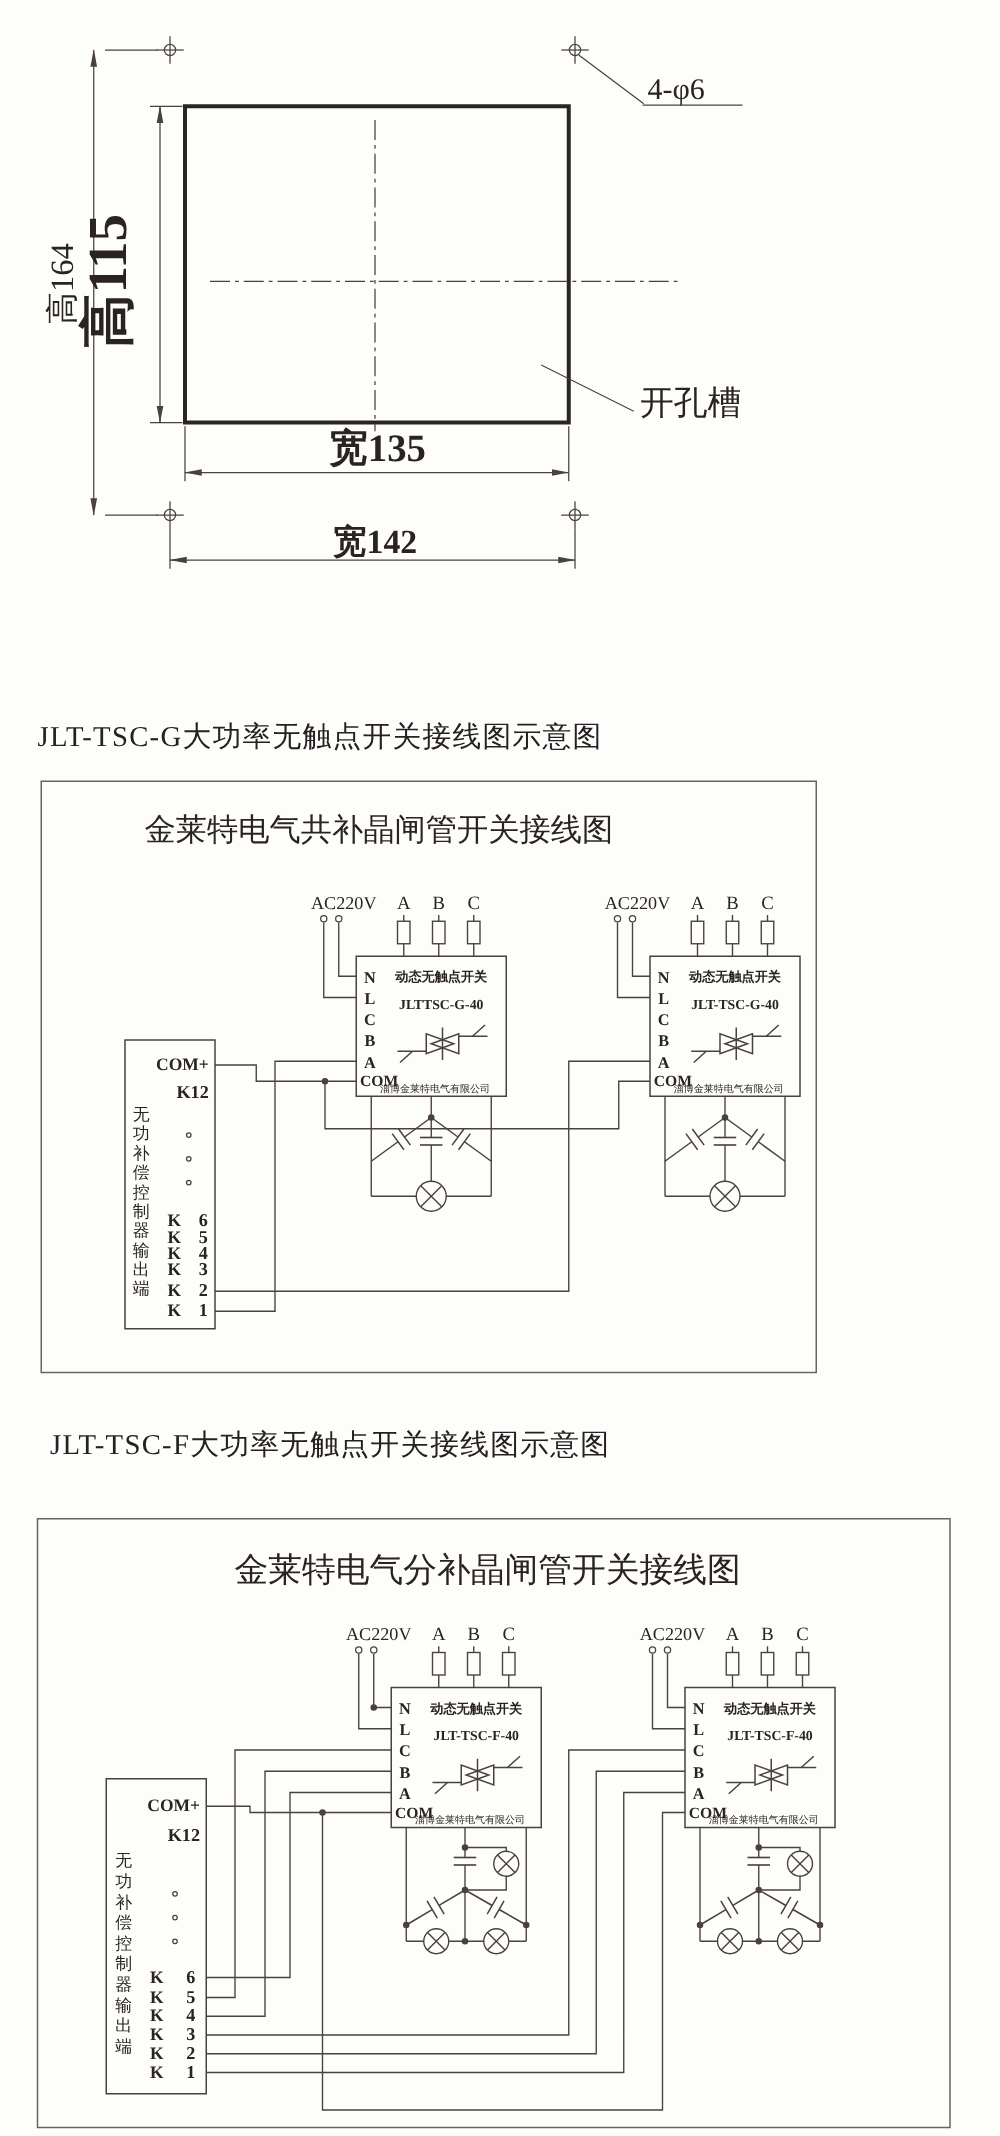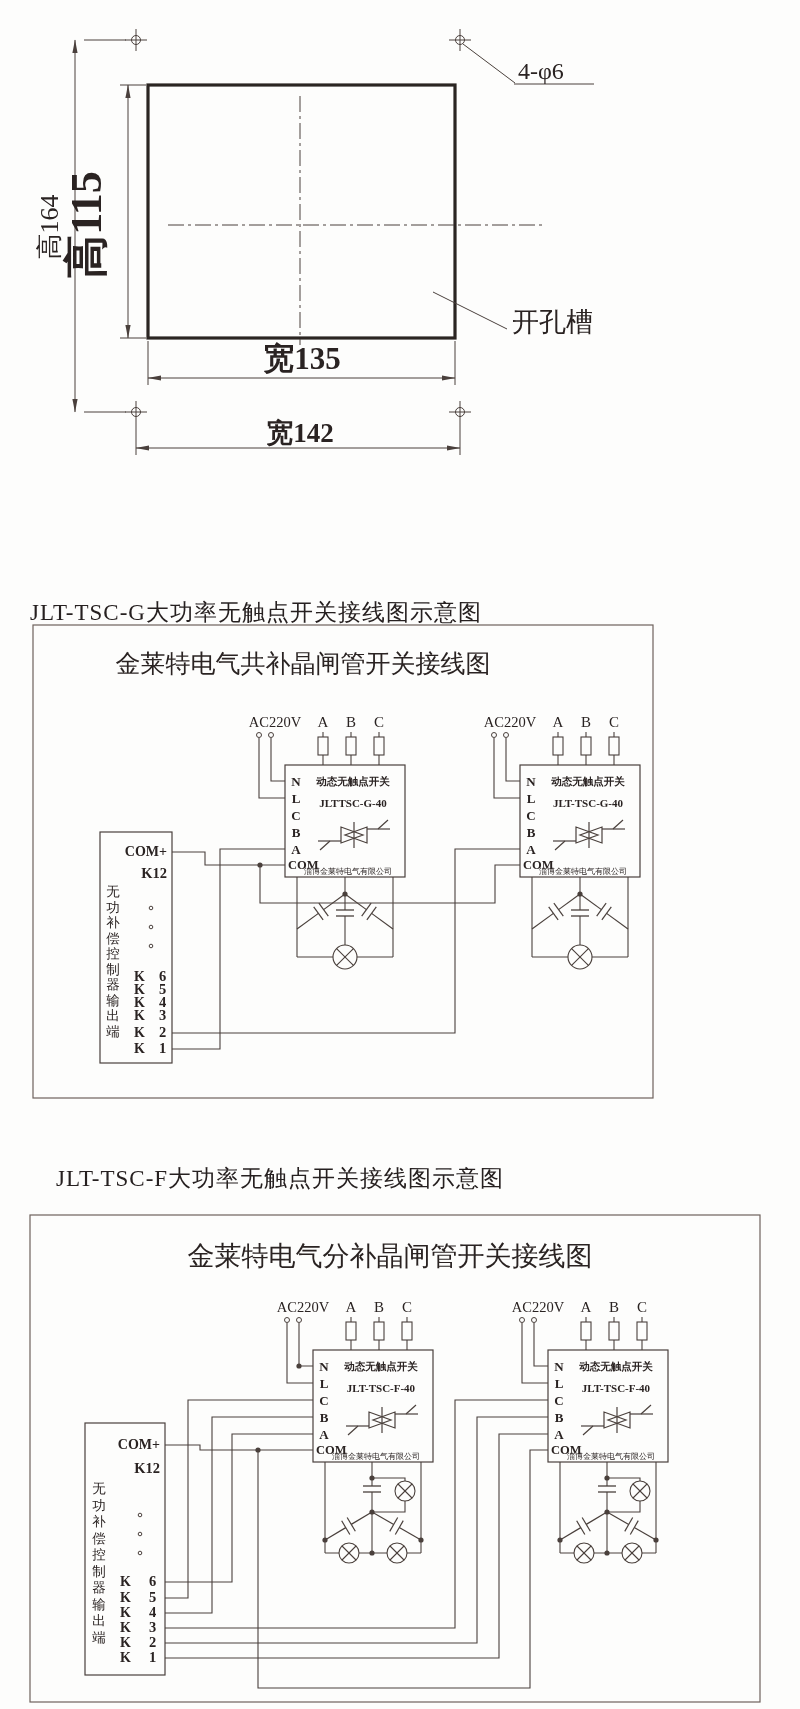--- a/index.html
+++ b/index.html
@@ -1,20 +1,20 @@
 <!DOCTYPE html>
 <html><head>
 <meta charset="utf-8">
 <style>
   html,body{margin:0;padding:0;background:#fff;}
   .stage{position:relative;width:800px;height:1709px;background:#fdfdfc;overflow:hidden;
          font-family:"Liberation Serif","DejaVu Serif",serif;}
   .stage svg{position:absolute;left:0;}
   svg text{font-family:"Liberation Serif","DejaVu Serif",serif;fill:#2a2322;}
-  .sec-title{position:absolute;font-size:23px;color:#262020;letter-spacing:1px;white-space:nowrap;margin-top:23px;}
+  .sec-title{position:absolute;font-size:23px;color:#262020;letter-spacing:1px;white-space:nowrap;}
   .obox{fill:none;stroke:#6e625c;stroke-width:1.2;}
   .dim{stroke:#4a403c;fill:none;stroke-width:1;}
   .thick{stroke:#2b2522;stroke-width:3.2;fill:none;}
   .cl{stroke:#4a403c;stroke-width:1;fill:none;stroke-dasharray:16 4 3 4;}
 </style>
 </head>
 <body>
 
 <div class="stage">
 
@@ -70,21 +70,21 @@
 
     <text x="101" y="225" font-size="44" font-weight="bold" text-anchor="middle" transform="rotate(-90 101 225)">高115</text>
     <text x="58" y="227" font-size="26" text-anchor="middle" transform="rotate(-90 58 227)">高164</text>
     <text x="302" y="369" font-size="31" font-weight="bold" text-anchor="middle">宽135</text>
     <text x="300" y="442" font-size="27" font-weight="bold" text-anchor="middle">宽142</text>
     <text x="518" y="79" font-size="24" text-anchor="start">4-φ6</text>
     <text x="512" y="331" font-size="27" text-anchor="start">开孔槽</text>
   </svg>
 
   <div class="sec-title" style="left:30px;top:574px">JLT-TSC-G大功率无触点开关接线图示意图</div>
-  <div class="sec-title" style="left:56px;top:1140px">JLT-TSC-F大功率无触点开关接线图示意图</div>
+  <div class="sec-title" style="left:40px;top:1140px">JLT-TSC-F大功率无触点开关接线图示意图</div>
 
   <svg id="svg-g" width="800" height="485" style="top:620px">
     <rect class="obox" x="33" y="5" width="620" height="473"></rect>
     <text x="303" y="52" font-size="25" fill="#cf3b27" text-anchor="middle">金莱特电气共补晶闸管开关接线图</text>
     <g id="gG">
         <g>
           <rect x="285" y="145" width="120" height="112" fill="none" stroke="#4a403c" stroke-width="1.2"></rect>
           <text x="353" y="165" font-size="10.5" text-anchor="middle" font-weight="bold">动态无触点开关</text>
           <text x="353" y="187" font-size="11" text-anchor="middle" font-weight="bold">JLTTSC-G-40</text>
           <text x="348" y="253.5" font-size="8" text-anchor="middle">淄博金莱特电气有限公司</text>

